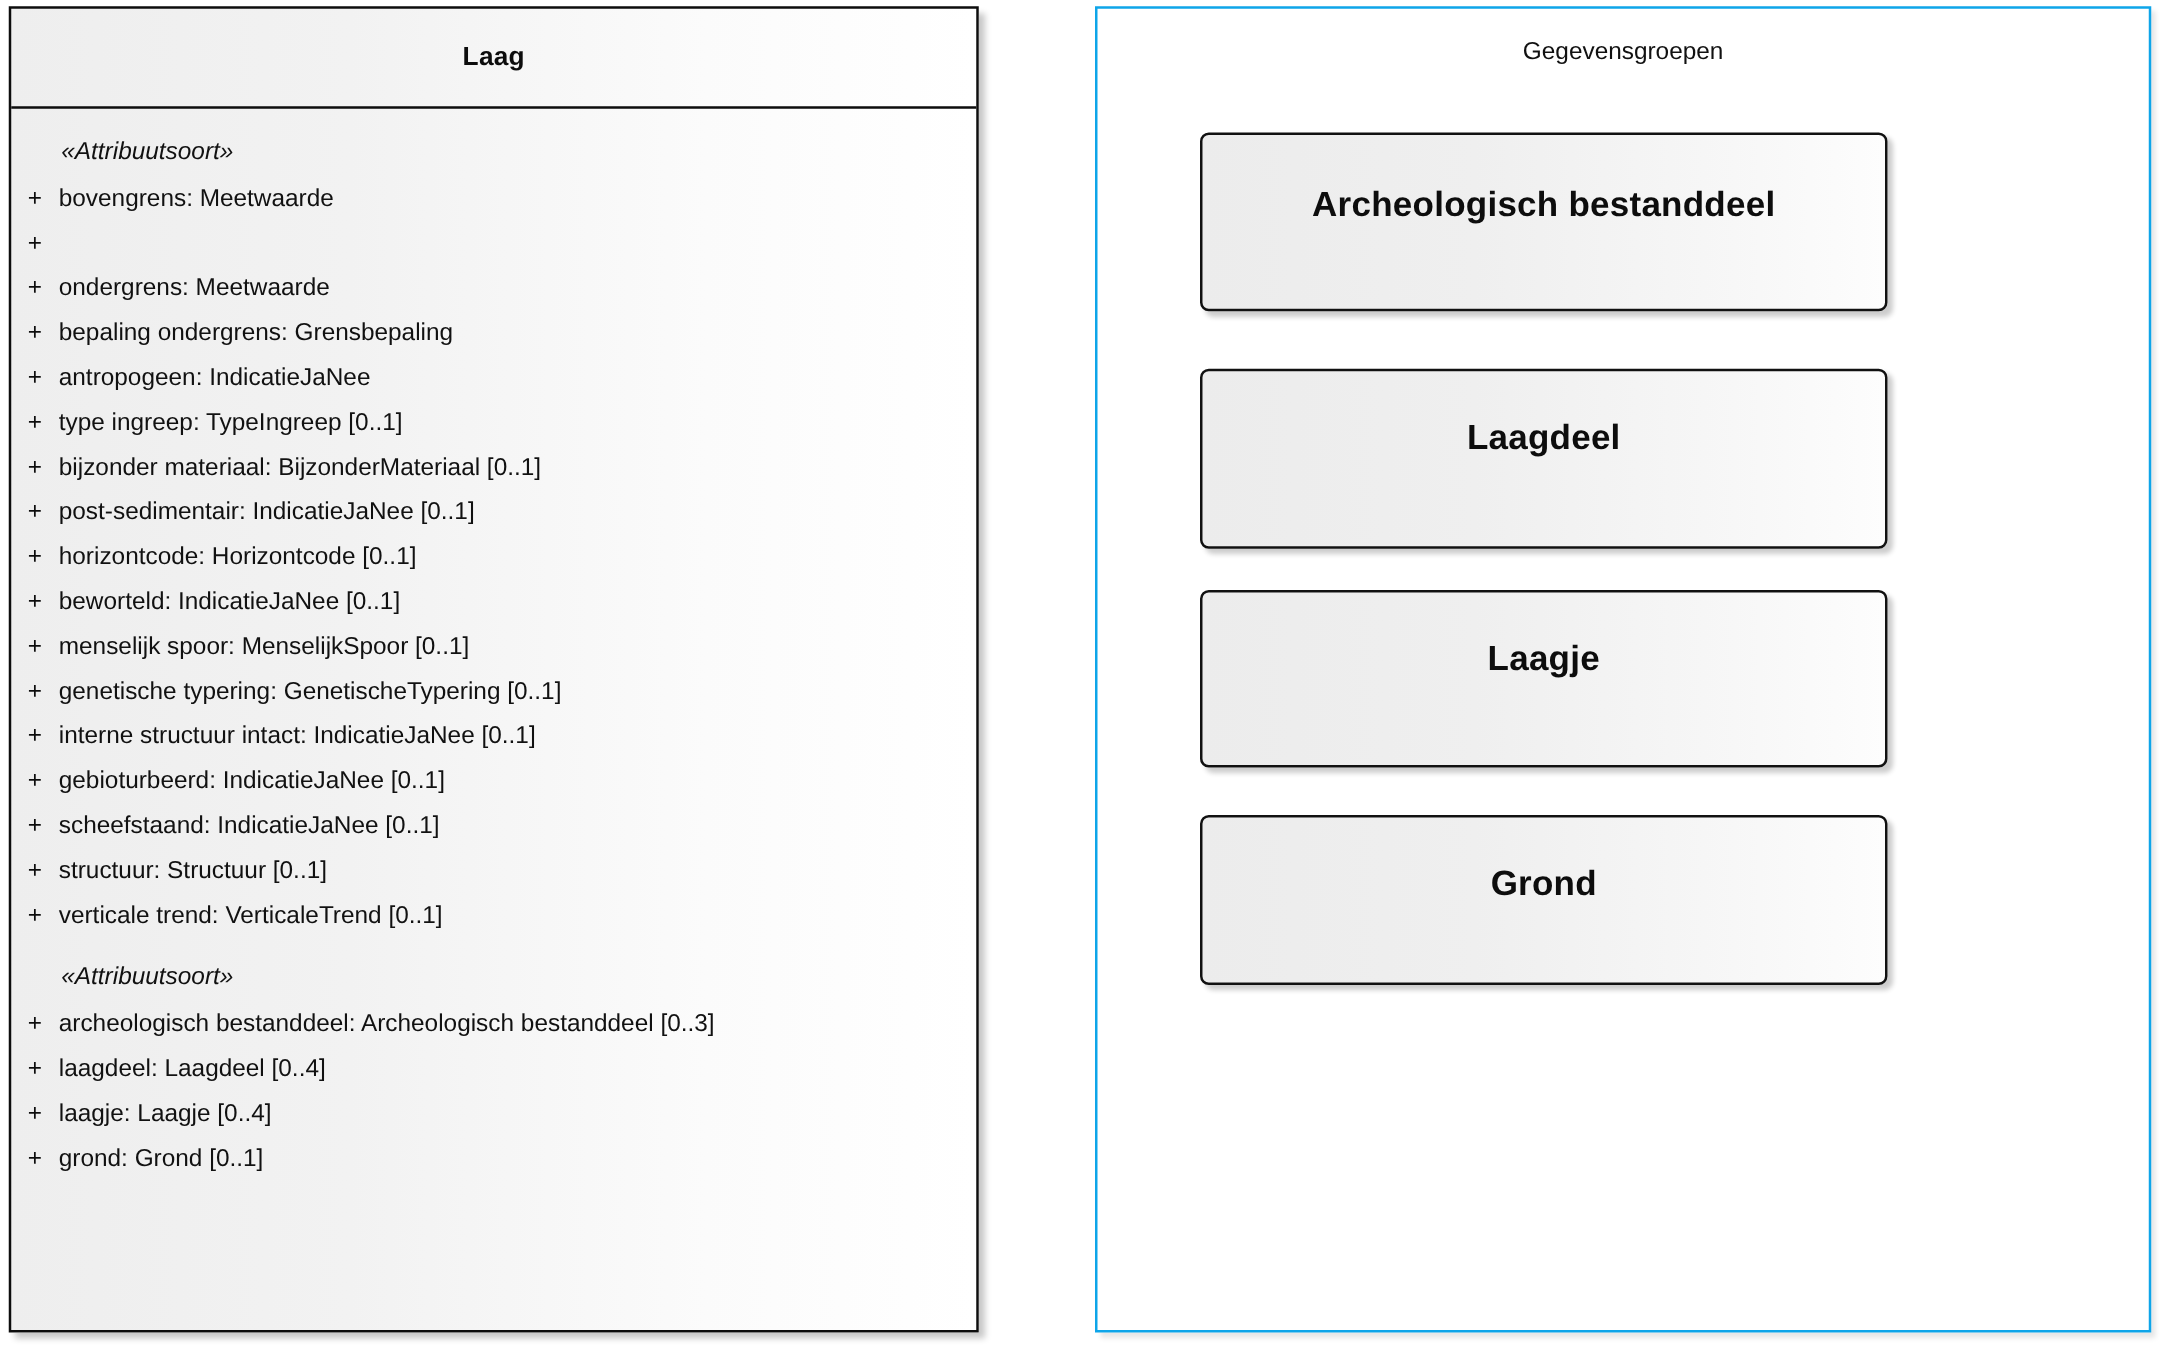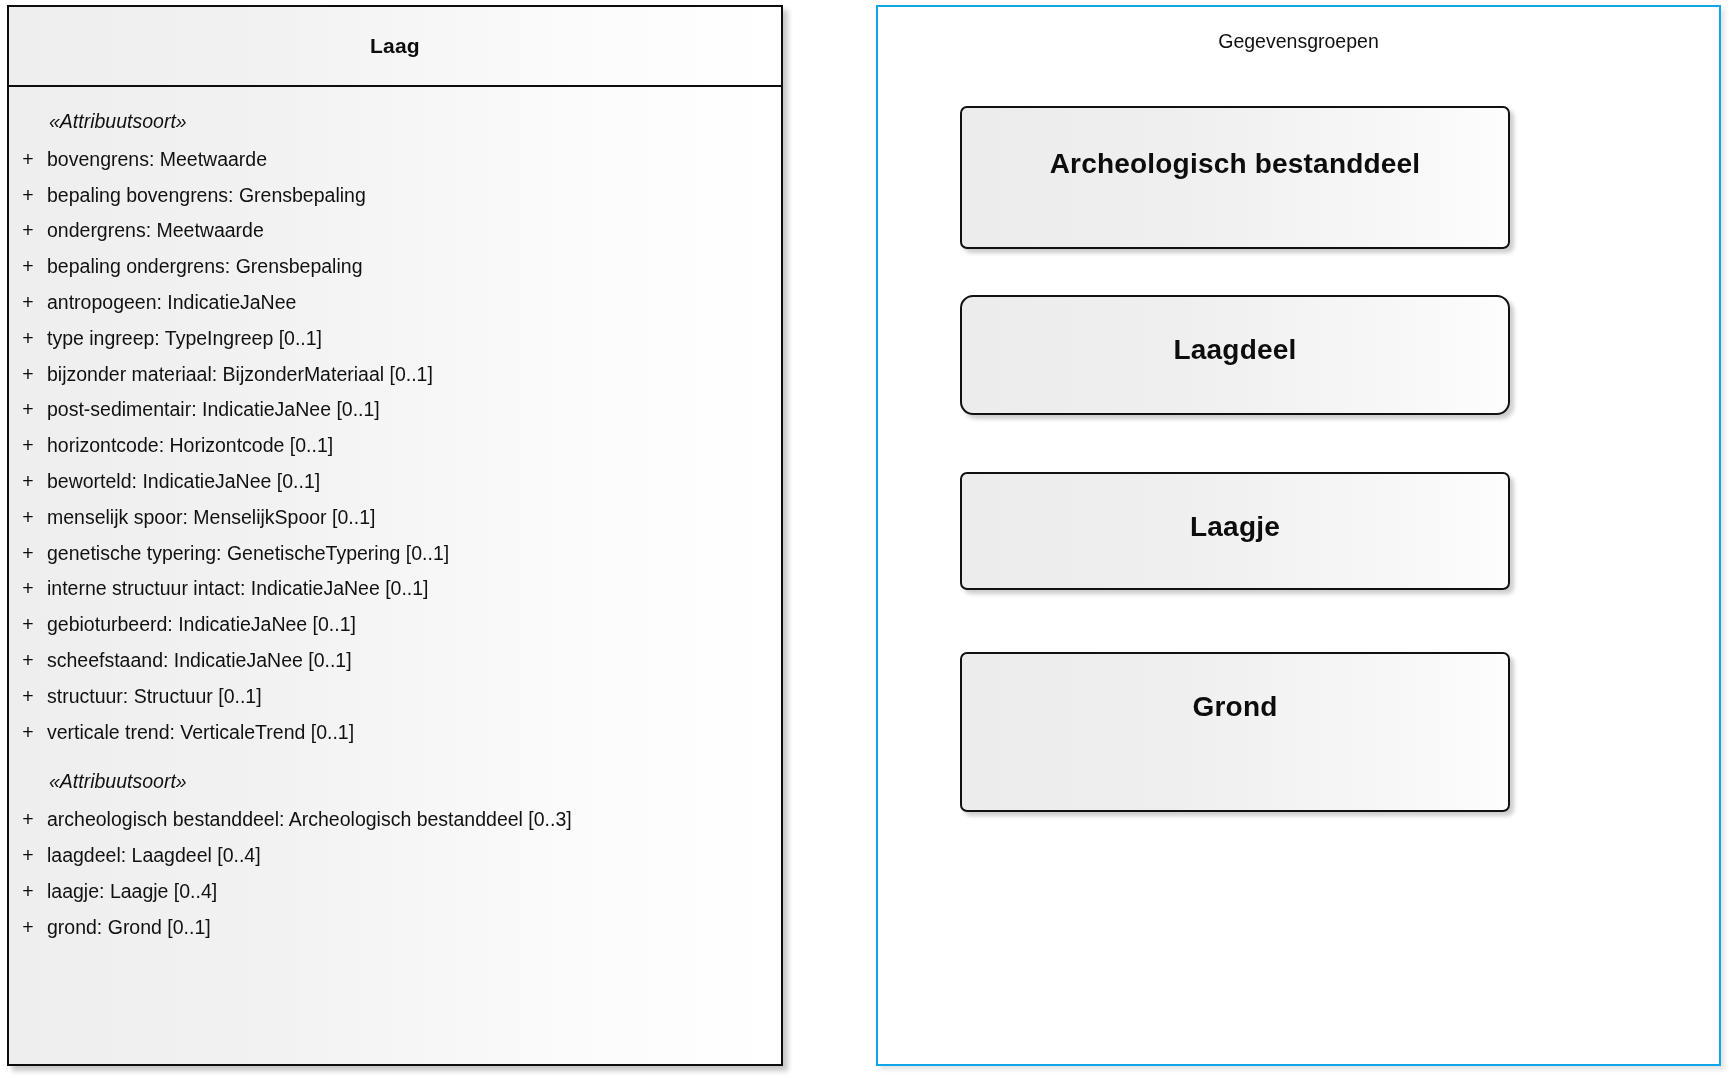--- a/index.html
+++ b/index.html
@@ -124,25 +124,25 @@
     right: 0;
     text-align: center;
     font-size: 28px;
     font-weight: bold;
     color: #0d0d0d;
     letter-spacing: 0.2px;
   }
 
   .gb-0 { top: 99px;  height: 143px; }
   .gb-0 .group-box-label { top: 40px; }
-  .gb-1 { top: 288px; height: 120px; border-radius: 13px; }
+  .gb-1 { top: 288px; height: 144px; }
   .gb-1 .group-box-label { top: 37px; }
-  .gb-2 { top: 465px; height: 118px; padding-left: 48px; }
+  .gb-2 { top: 465px; height: 142px; padding-left: 48px; }
   .gb-2 .group-box-label { top: 37px; }
-  .gb-3 { top: 645px; height: 160px; }
+  .gb-3 { top: 645px; height: 136px; }
   .gb-3 .group-box-label { top: 37px; }
 </style>
 </head>
 <body>
 
 <div class="canvas">
 
   <div class="uml-class">
 
     <div class="uml-class-header">
@@ -152,21 +152,20 @@
     <div class="uml-class-body">
 
       <div class="stereotype-row">«Attribuutsoort»</div>
 
       <div class="attr-row">
         <span class="attr-vis">+</span>
         <span class="attr-text">bovengrens: Meetwaarde</span>
       </div>
       <div class="attr-row">
         <span class="attr-vis">+</span>
-        <span class="attr-text">bepaling bovengrens: Grensbepaling</span>
       </div>
       <div class="attr-row">
         <span class="attr-vis">+</span>
         <span class="attr-text">ondergrens: Meetwaarde</span>
       </div>
       <div class="attr-row">
         <span class="attr-vis">+</span>
         <span class="attr-text">bepaling ondergrens: Grensbepaling</span>
       </div>
       <div class="attr-row">

